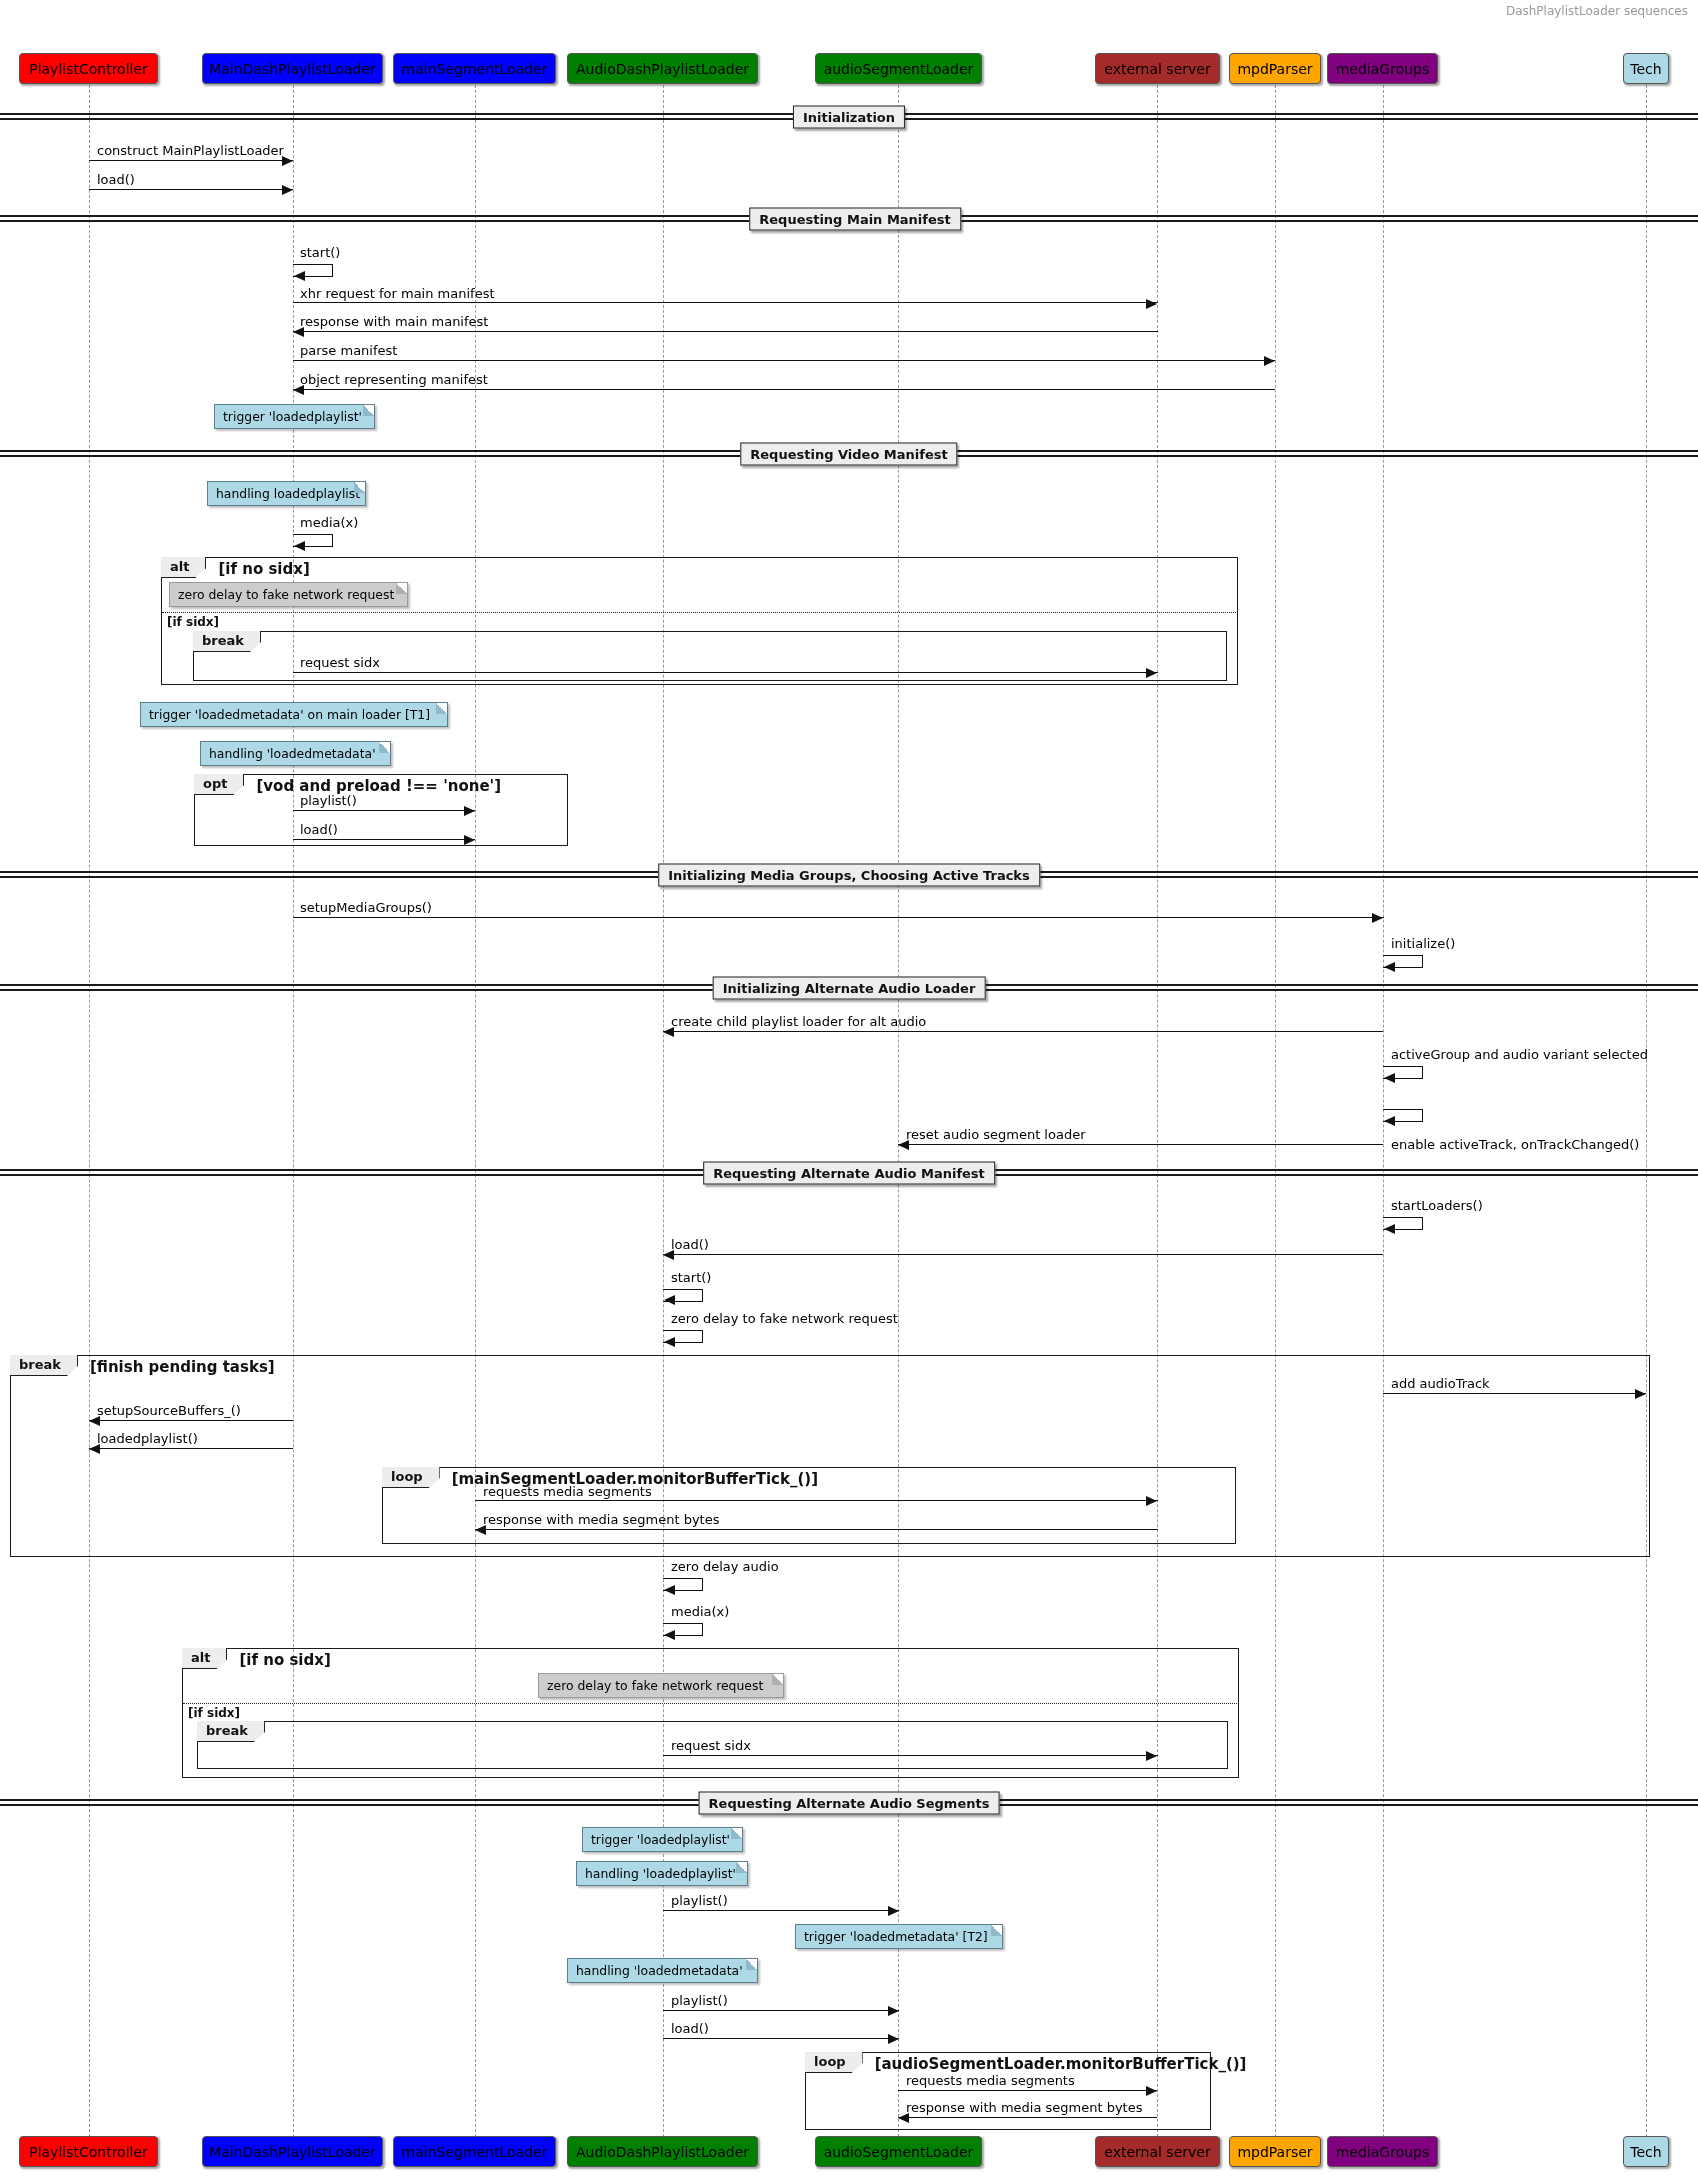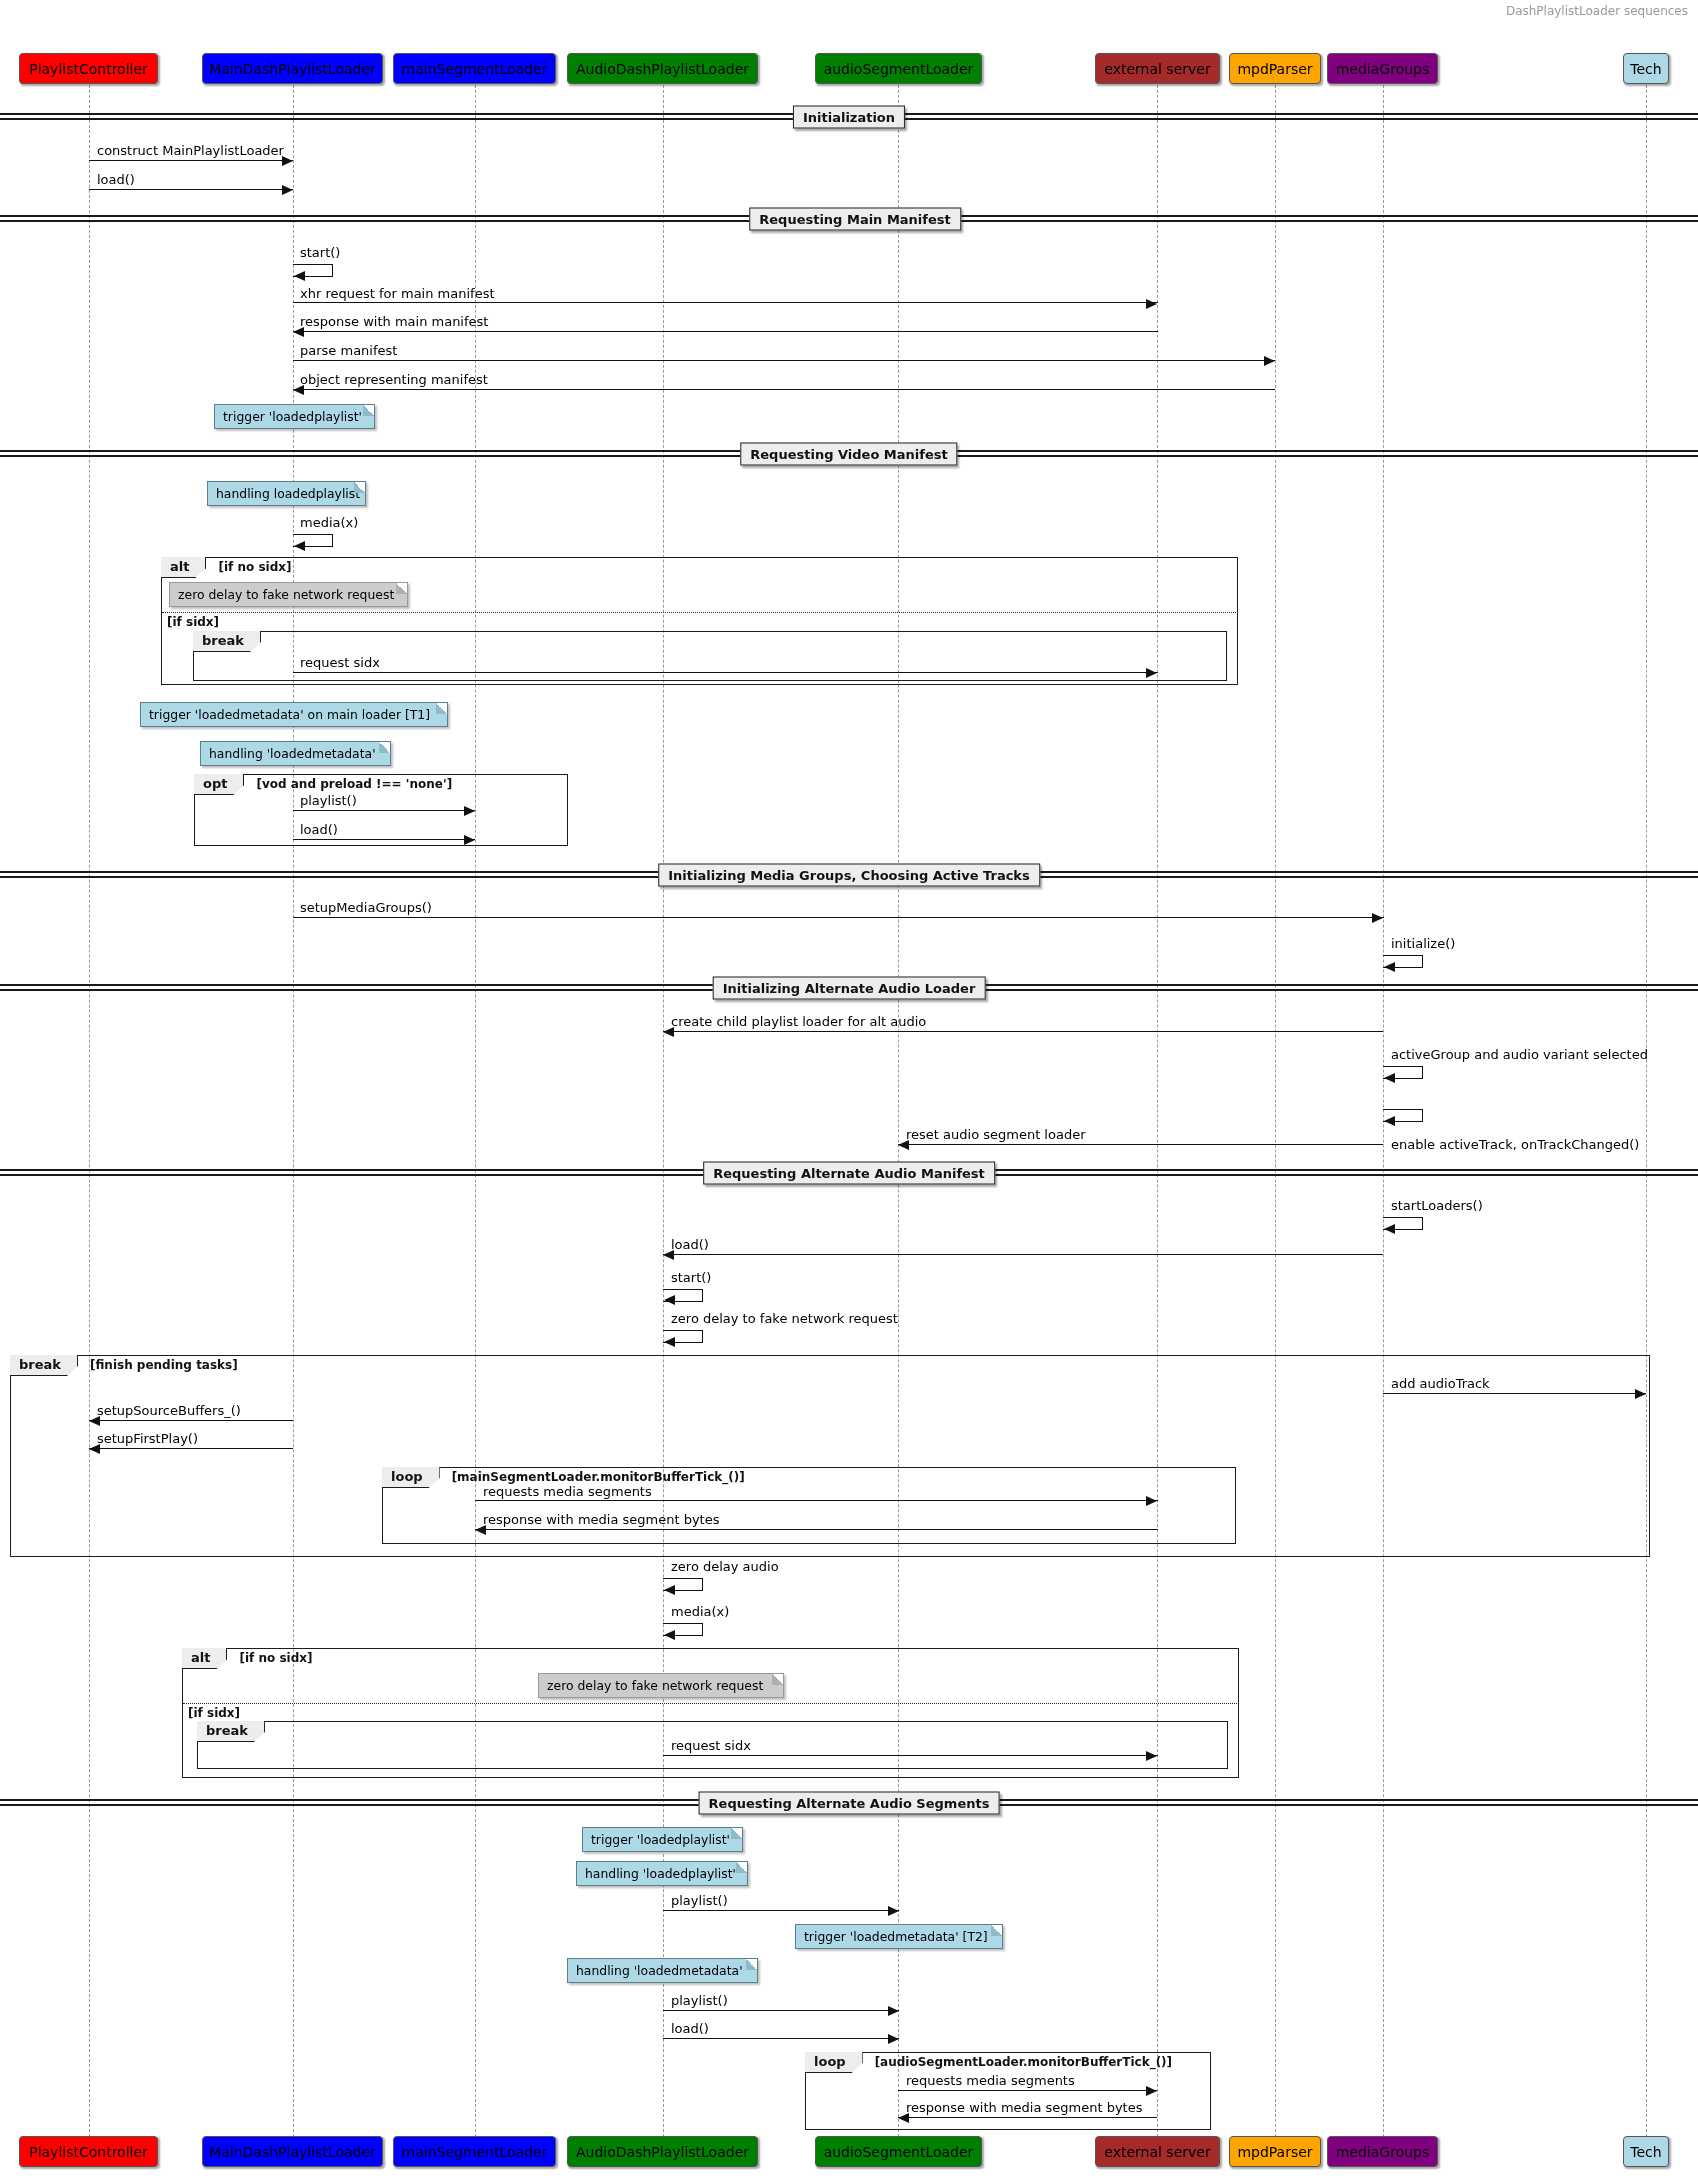--- a/index.html
+++ b/index.html
@@ -12,21 +12,21 @@
     display:flex;align-items:center;justify-content:center;font-size:14px;color:#000;
     box-shadow:1.5px 1.5px 2px rgba(0,0,0,.35);box-sizing:border-box;}
   .divline{position:absolute;left:0;width:1698px;height:1.6px;background:#1a1a1a;}
   .divlabel{position:absolute;transform:translate(-50%,-50%);background:#ededed;border:1.6px solid #222;
     padding:3px 9px;font-size:13px;font-weight:bold;white-space:nowrap;box-shadow:2px 2px 2px rgba(0,0,0,.35);}
   .frag{position:absolute;border:1.7px solid #1c1c1c;box-sizing:border-box;}
   .fraghead{position:absolute;display:flex;align-items:flex-start;}
   .fragname{background:#ededed;border:1.4px solid #1c1c1c;border-left:none;border-top:none;
     padding:2px 16px 3px 9px;font-size:13px;font-weight:bold;
     clip-path:polygon(0 0,100% 0,100% 52%,calc(100% - 11px) 100%,0 100%);}
-  .fragguard{margin:3px 0 0 12px;font-size:12px;font-weight:bold;white-space:nowrap;}
+  .fragguard{margin:3px 0 0 12px;font-size:15px;font-weight:bold;white-space:nowrap;}
   .fragdiv{position:absolute;height:0;border-top:1.6px dotted #222;}
   .fragdivlabel{position:absolute;font-size:12px;font-weight:bold;}
   .note{position:absolute;box-sizing:border-box;padding:4px 14px 4px 8px;font-size:12.4px;color:#000;
     border:1px solid;box-shadow:1.5px 1.5px 2px rgba(0,0,0,.25);white-space:nowrap;}
   .note .fold{position:absolute;top:0;right:0;width:11px;height:11px;}
   .msgline{position:absolute;height:0;border-top:1.3px solid #111;}
   .msglabel{position:absolute;font-size:13px;color:#000;white-space:nowrap;}
   .arrowhead{position:absolute;width:0;height:0;border-top:5px solid transparent;border-bottom:5px solid transparent;}
   .arrowhead.right{border-left:11px solid #111;}
   .arrowhead.left{border-right:11px solid #111;}
@@ -183,21 +183,21 @@
       <div class="arrowhead left" style="left: 664px; top: 1295px;"></div>
       <div class="msglabel" style="left: 671px; top: 1311px;">zero delay to fake network request</div>
       <div class="selfloop" style="left: 663px; top: 1330px;"></div>
       <div class="arrowhead left" style="left: 664px; top: 1337px;"></div>
       <div class="msglabel" style="left: 1391px; top: 1376px;">add audioTrack</div>
       <div class="msgline" style="left: 1383px; top: 1393px; width: 263px;"></div>
       <div class="arrowhead right" style="left: 1635px; top: 1389px;"></div>
       <div class="msglabel" style="left: 97px; top: 1403px;">setupSourceBuffers_()</div>
       <div class="msgline" style="left: 89px; top: 1420px; width: 204px;"></div>
       <div class="arrowhead left" style="left: 89px; top: 1416px;"></div>
-      <div class="msglabel" style="left: 97px; top: 1431px;">setupFirstPlay()</div>
+      <div class="msglabel" style="left: 97px; top: 1431px;">loadedplaylist()</div>
       <div class="msgline" style="left: 89px; top: 1448px; width: 204px;"></div>
       <div class="arrowhead left" style="left: 89px; top: 1444px;"></div>
       <div class="msglabel" style="left: 483px; top: 1484px;">requests media segments</div>
       <div class="msgline" style="left: 475px; top: 1500px; width: 683px;"></div>
       <div class="arrowhead right" style="left: 1146px; top: 1496px;"></div>
       <div class="msglabel" style="left: 483px; top: 1512px;">response with media segment bytes</div>
       <div class="msgline" style="left: 475px; top: 1529px; width: 683px;"></div>
       <div class="arrowhead left" style="left: 475px; top: 1525px;"></div>
       <div class="msglabel" style="left: 671px; top: 1559px;">zero delay audio</div>
       <div class="selfloop" style="left: 663px; top: 1578px;"></div>

